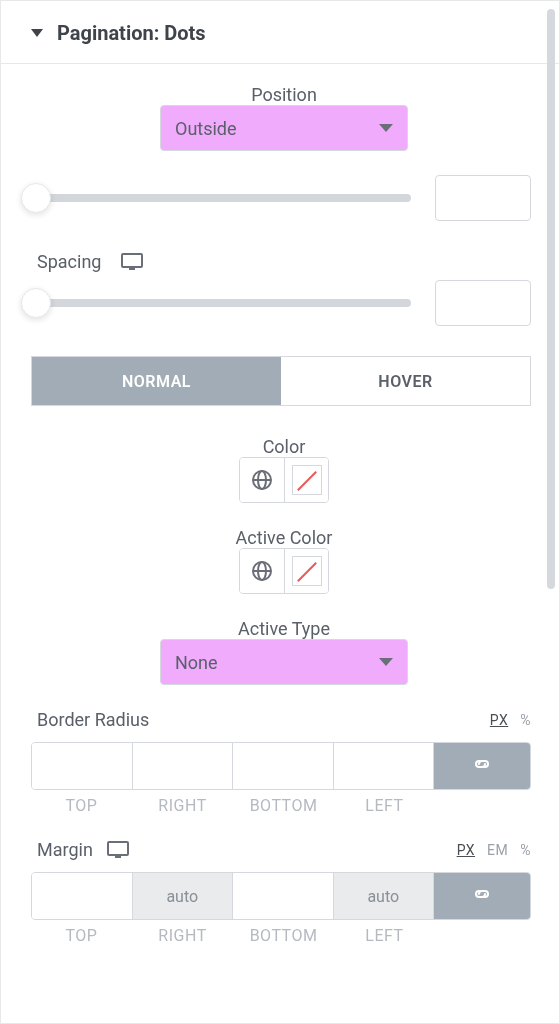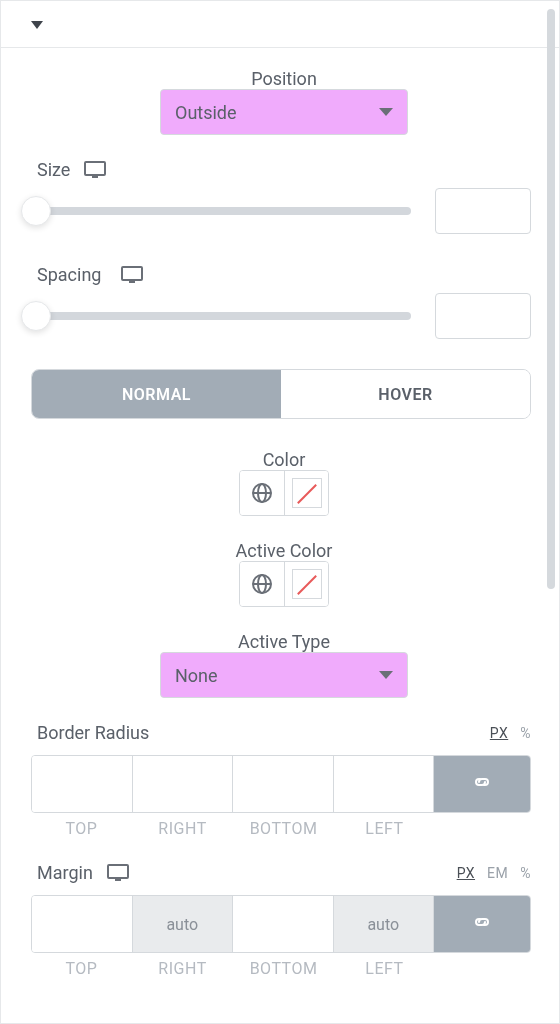--- a/index.html
+++ b/index.html
@@ -108,21 +108,21 @@
   .num-input {
     width: 96px;
     height: 46px;
     border: 1px solid #d5d9dd;
     border-radius: 4px;
     background: #fff;
   }
   .tab-group {
     display: flex;
     border: 1px solid #d5d9dd;
-    border-radius: 8px;
+    border-radius: 0;
     overflow: hidden;
     margin-bottom: 30px;
     margin-left: -6px;
   }
   .tab {
     flex: 1;
     height: 48px;
     display: flex;
     align-items: center;
     justify-content: center;
@@ -188,21 +188,21 @@
   }
   .box-inputs {
     display: flex;
     border: 1px solid #d5d9dd;
     border-radius: 4px;
     overflow: hidden;
     margin-left: -6px;
   }
   .box-cell {
     flex: 1;
-    height: 56px;
+    height: 46px;
     border-right: 1px solid #d5d9dd;
     display: flex;
     align-items: center;
     justify-content: center;
     font-size: 16px;
     color: #8a9098;
     background: #fff;
   }
   .box-cell.filled { background: #e9ebed; }
   .box-link {
@@ -228,41 +228,33 @@
   }
   .box-labels .spacer { flex:1; max-width: 96px; }
 </style>
 </head>
 <body>
 
 <div class="scrollbar"></div>
 
 <div class="section-header">
   <span class="caret-down"></span>
+  <span class="section-title">Pagination: Dots</span>
 </div>
 
 <div class="panel-body">
 
   <div class="row">
     <span class="label">Position</span>
     <div class="select">
       <span>Outside</span>
       <span class="dropdown-triangle"></span>
     </div>
   </div>
 
-  <div class="label-wrap" style="margin-bottom:6px;">
-    <span class="label">Size</span>
-    <span class="device-icon">
-      <svg width="22" height="18" viewBox="0 0 22 18">
-          <rect x="1" y="1" width="20" height="13" rx="1" fill="none" stroke="#6a6f77" stroke-width="2"></rect>
-          <rect x="8" y="15" width="6" height="2" fill="#6a6f77"></rect>
-        </svg>
-    </span>
-  </div>
   <div class="slider-row">
     <div class="slider-track">
       <div class="slider-thumb"></div>
     </div>
     <div class="num-input"></div>
   </div>
 
   <div class="label-wrap" style="margin-bottom:6px;gap:20px;">
     <span class="label">Spacing</span>
     <span class="device-icon">

